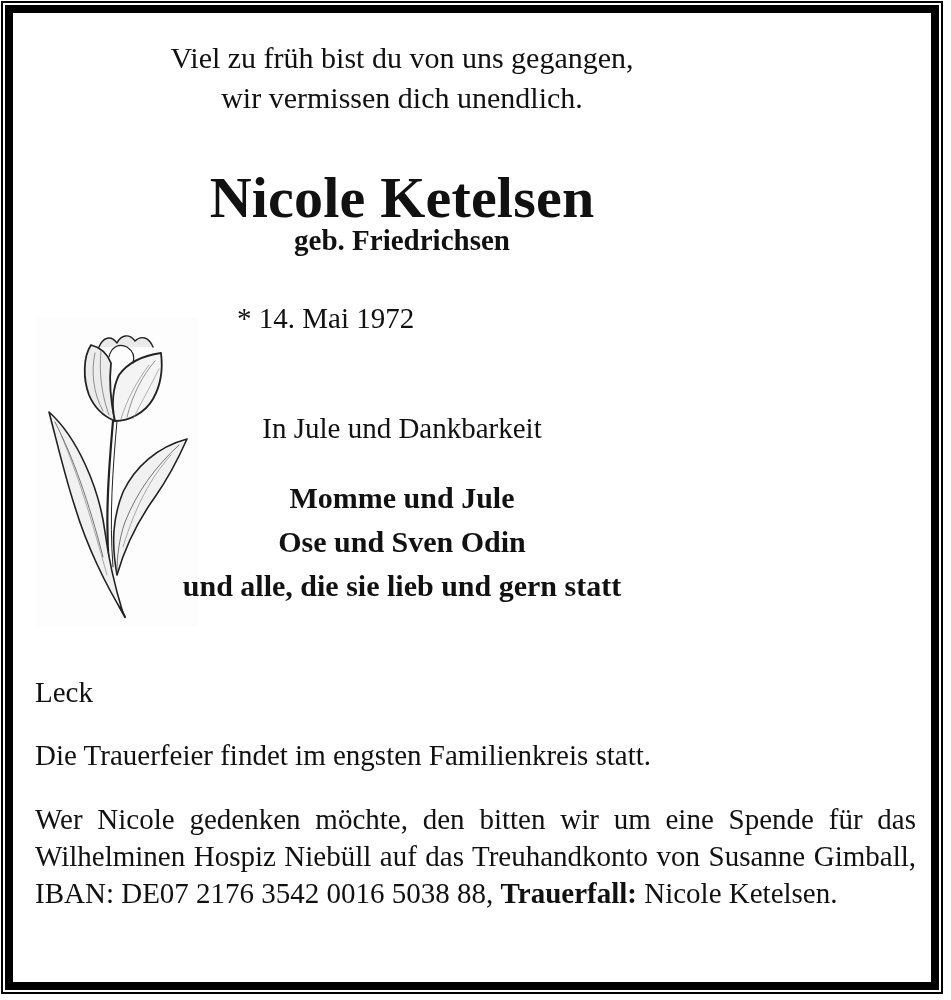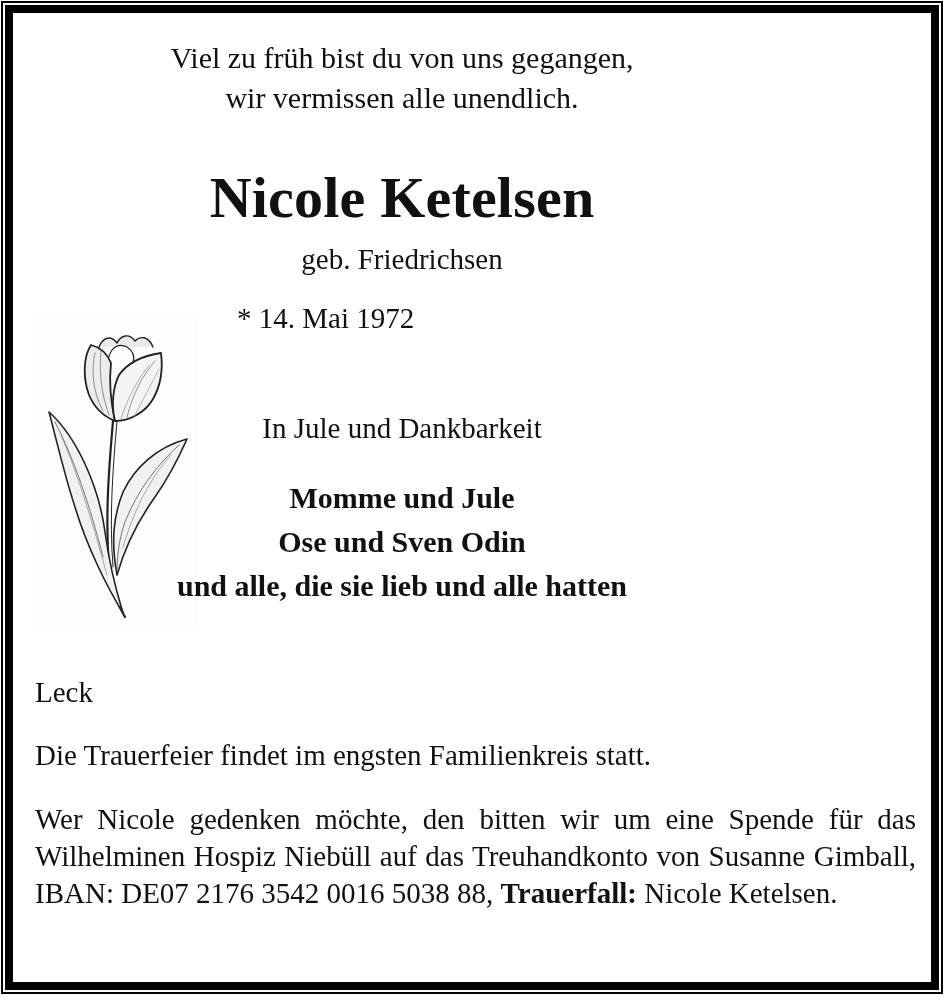--- a/index.html
+++ b/index.html
@@ -93,25 +93,25 @@
   </style>
 </head>
 <body>
 
 <div class="frame-outer"></div>
 <div class="frame-inner"></div>
 
 <div>
 
   <div class="center-line motto" style="top:38px;">Viel zu früh bist du von uns gegangen,</div>
-  <div class="center-line motto" style="top:78px;">wir vermissen alle unendlich.</div>
+  <div class="center-line motto" style="top:78px;">wir vermissen dich unendlich.</div>
 
   <div class="center-line name" style="top:160px; line-height:76px;">Nicole Ketelsen</div>
 
-  <div class="center-line maiden" style="top:240px; line-height:38px;">geb. Friedrichsen</div>
+  <div class="center-line maiden" style="top:221px; line-height:38px;font-weight:bold;">geb. Friedrichsen</div>
 
   <div class="dates" style="position:absolute; top:298px; left:0; width:951px; height:40px; line-height:40px;">
     <span class="date-born">
       <span>*</span>
       <span>14. Mai 1972</span>
     </span>
   </div>
 
   <div class="tulip">
     <svg width="161" height="310" viewBox="0 0 161 310" xmlns="http://www.w3.org/2000/svg">
@@ -142,21 +142,21 @@
         <path d="M72 40 C74 30 82 26 90 30 C96 34 98 40 96 46" stroke-width="1.2" fill="none"></path>
       </g>
     </svg>
   </div>
 
   <div class="center-line thanks" style="top:408px; line-height:40px;">In Jule und Dankbarkeit</div>
 
   <div>
     <div class="center-line family" style="top:476px;">Momme und Jule</div>
     <div class="center-line family" style="top:520px;">Ose und Sven Odin</div>
-    <div class="center-line family" style="top:564px;">und alle, die sie lieb und alle hatten</div>
+    <div class="center-line family" style="top:564px;">und alle, die sie lieb und gern statt</div>
   </div>
 
   <div class="block" style="top:674px;">Leck</div>
 
   <div class="block" style="top:737px;">Die Trauerfeier findet im engsten Familienkreis statt.</div>
 
   <div class="block justify" style="top:801px; line-height:37px;">
     <span>Wer Nicole gedenken möchte, den bitten wir um eine Spende für das Wilhelminen Hospiz Niebüll auf das Treuhandkonto von Susanne Gimball, IBAN: DE07 2176 3542 0016 5038 88,</span>
     <span class="bold">Trauerfall:</span><span> Nicole Ketelsen.</span>
   </div>

